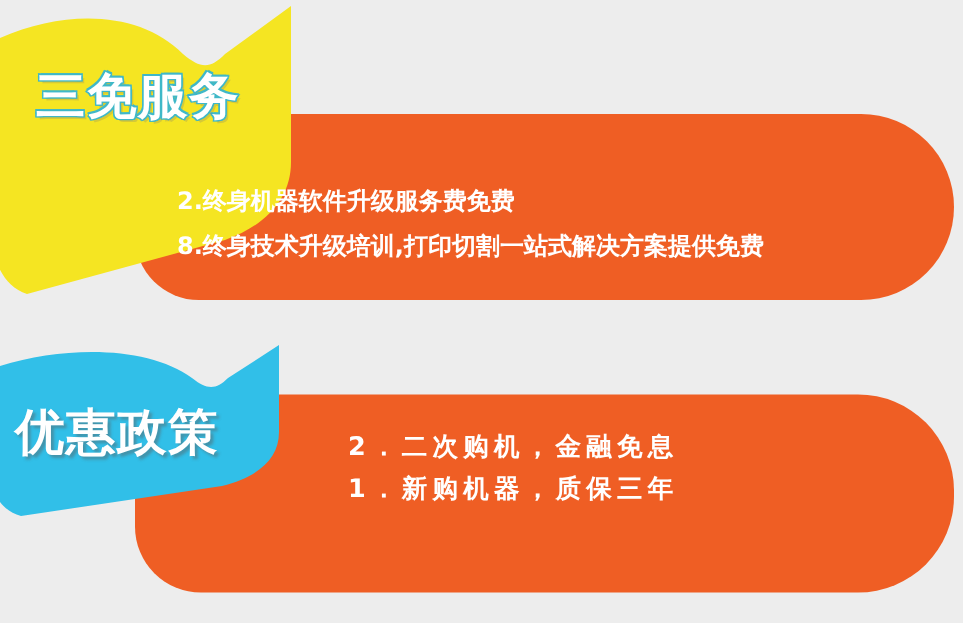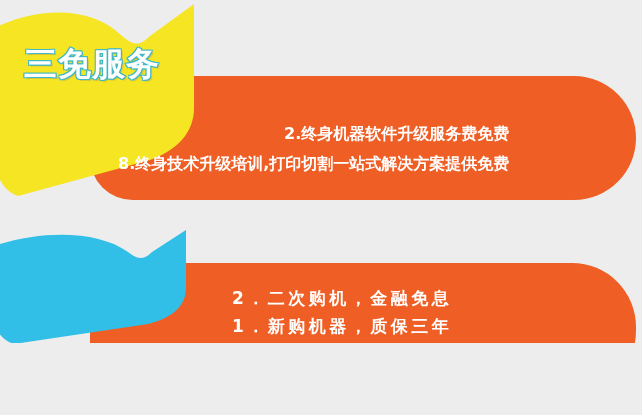--- a/index.html
+++ b/index.html
@@ -10,21 +10,21 @@
   body {
     width: 642px;
     height: 415px;
     background: #ededed;
     font-family: "DejaVu Sans", "Liberation Sans", sans-serif;
     overflow: hidden;
   }
   #poster {
     position: relative;
     width: 642px;
-    height: 343px;
+    height: 415px;
     background: #ededed;
     overflow: hidden;
   }
 
   
   .layer { position: absolute; }
 
   
   .panel {
     position: absolute;
@@ -98,21 +98,21 @@
     color: #ffffff;
     font-weight: bold;
     white-space: nowrap;
   }
   #lines-free {
     left: 118px;
     top: 119px;
     font-size: 16px;
     line-height: 30px;
   }
-  #lines-free .line { letter-spacing: 0px; text-align: right; }
+  #lines-free .line { letter-spacing: 0px; }
 
   #lines-policy {
     left: 232px;
     top: 284px;
     font-size: 17px;
     line-height: 28px;
   }
   #lines-policy .line { letter-spacing: 3.5px; }
 
   .line { display: block; }
@@ -150,19 +150,20 @@
              C 40 2, 98 2, 128 24
              C 138 32, 144 32, 152 24
              L 186 2
              L 186 60
              C 186 78, 172 90, 148 96
              L 14 116
              C 0 112, -6 100, -6 86
              Z" fill="#31bfe8"></path>
   </svg>
 
+  <div class="banner-title" id="title-policy">优惠政策</div>
 
   <div class="panel-lines" id="lines-policy">
     <span class="line">2．二次购机，金融免息</span>
     <span class="line">1．新购机器，质保三年</span>
   </div>
 
 </div>
 
 </body></html>

